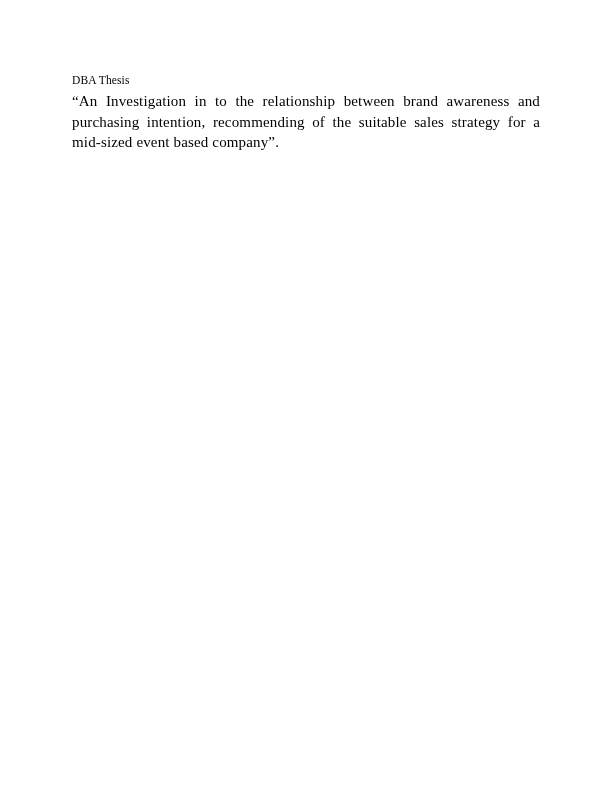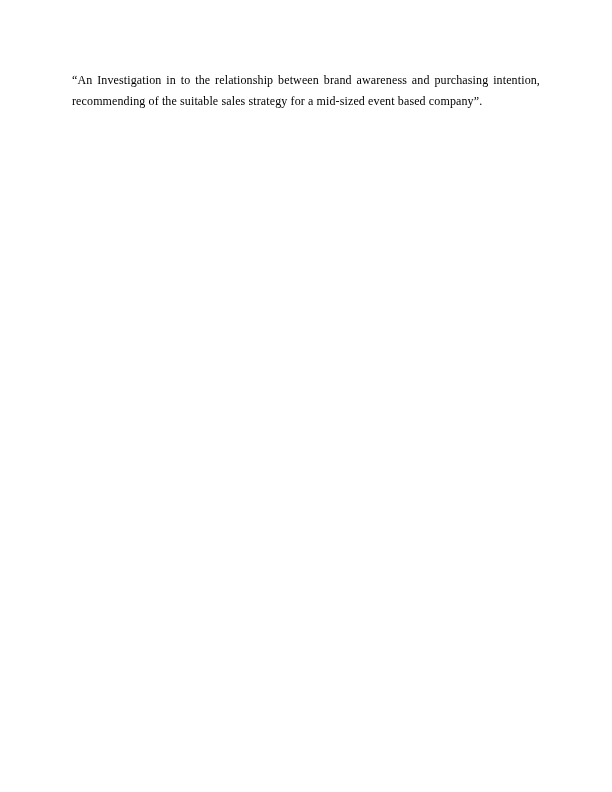--- a/index.html
+++ b/index.html
@@ -28,28 +28,29 @@
     width: 468px;
   }
   .doc-line {
     font-size: 11.5px;
     line-height: 20.8px;
     margin: 0;
     text-align: left;
     letter-spacing: 0.01em;
   }
   .doc-paragraph {
-    font-size: 12px;
+    font-size: 15px;
     line-height: 20.8px;
     margin: 0;
     text-align: justify;
     text-justify: inter-word;
     letter-spacing: 0.01em;
   }
 </style>
 </head>
 <body>
 
 <div class="page">
   <div class="content">
+    <p class="doc-line">DBA Thesis</p>
     <p class="doc-paragraph">“An Investigation in to the relationship between brand awareness and purchasing intention, recommending of the suitable sales strategy for a mid-sized event based company”.</p>
   </div>
 </div>
 
 </body></html>

